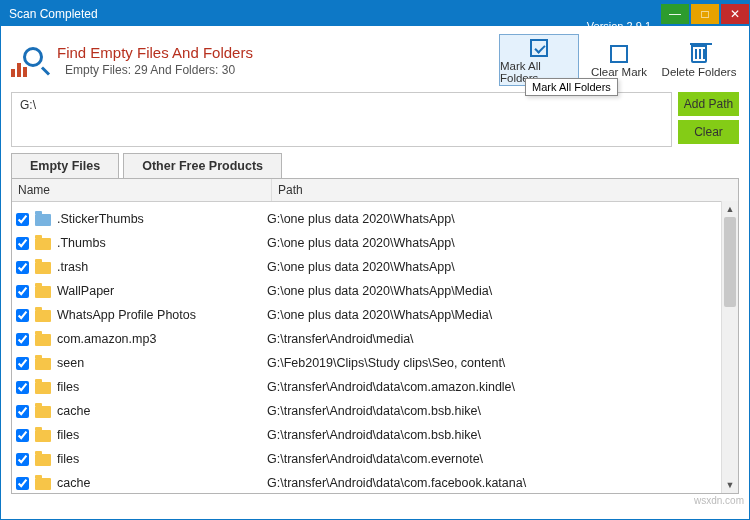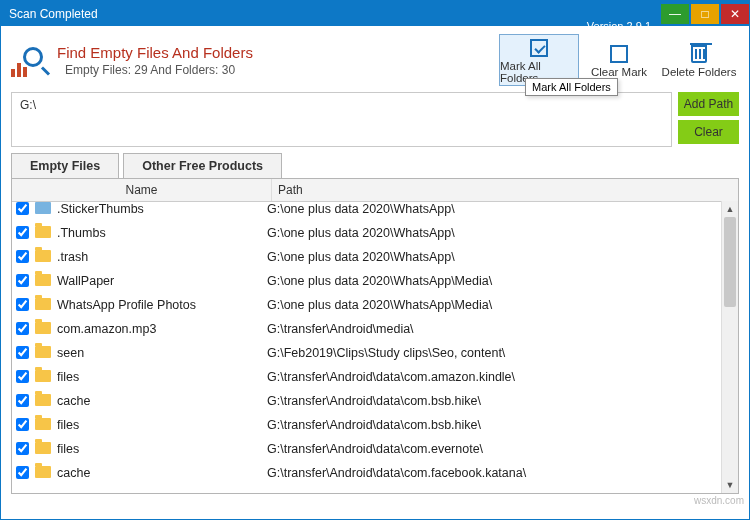--- a/index.html
+++ b/index.html
@@ -36,24 +36,24 @@
 .tooltip{position:absolute; background:#fff; border:1px solid #888; padding:2px 6px; font-size:11px; top:78px; left:525px; box-shadow:2px 2px 4px rgba(0,0,0,0.15);}
 .pathrow { display: flex; align-items: flex-start; padding: 0 10px; margin-top:2px; }
 .patharea { flex: 1; height: 55px; border: 1px solid #c9c9c9; padding: 5px 8px; font-size: 12px; color: #333; margin-right: 6px; }
 .rbtns { display:flex; flex-direction:column; gap:4px; }
 .rbtn { width: 61px; height: 24px; background:#84cc16; color:#333; font-size:12px; display:flex; align-items:center; justify-content:center; cursor:default; }
 .tabs { display:flex; gap:4px; padding: 6px 10px 0 10px; }
 .tab { padding: 5px 18px; font-size: 12.5px; border:1px solid #b5b5b5; border-bottom:none; background:#f2f2f2; color:#333; cursor:default;font-weight:bold; }
 .tab.active { background:#fff; border-bottom:2px solid #fff; position:relative; z-index:2; }
 .gridwrap { margin: 0 10px 10px 10px; border:1px solid #b5b5b5; height: 316px; position:relative; }
 .header { display:flex; background:#f3f3f3; border-bottom:1px solid #ccc; font-size:12px; color:#333; }
-.header .col1 { width: 260px; padding:4px 6px; border-right:1px solid #ddd;text-align:center; }
+.header .col1 { width: 260px; padding:4px 6px; border-right:1px solid #ddd; }
 .header .col2 { flex:1; padding:4px 6px; }
 .rows { height: 290px; overflow: hidden; }
-.row { display:flex; align-items:flex-start; font-size:12.5px; color:#222; height: 24px; padding-left:4px; }
+.row { display:flex; align-items:flex-end; font-size:12.5px; color:#222; height: 24px; padding-left:4px; }
 .row input[type=checkbox]{ margin-right:6px; width:13px; height:13px;}
 .fldr { width:16px; height:12px; background:#f7c548; border-radius:1px; margin-right:6px; position:relative; }
 .fldr:before { content:""; position:absolute; left:0; top:-3px; width:7px; height:3px; background:#f7c548; border-radius:1px 1px 0 0; }
 .fldr.blue { background:#78b3e0; }
 .fldr.blue:before { background:#78b3e0; }
 .rname { width: 210px; white-space:nowrap; overflow:hidden; text-overflow:ellipsis; }
 .rpath { flex:1; white-space:nowrap; overflow:hidden; text-overflow:ellipsis; }
 .scroll { position:absolute; right:0; top:22px; bottom:0; width:17px; background:#f0f0f0; border-left:1px solid #ddd; }
 .scroll .up,.scroll .dn{height:16px;text-align:center;font-size:9px;color:#555;line-height:16px;cursor:default}
 .scroll .thumb{position:absolute;top:16px;left:2px;right:2px;height:90px;background:#c8c8c8;border-radius:2px}

